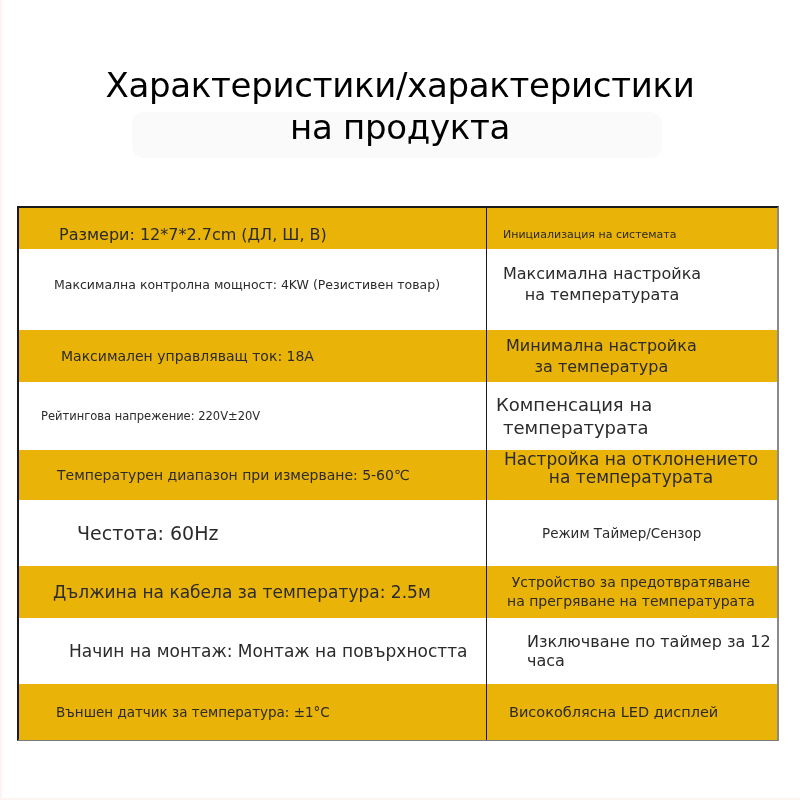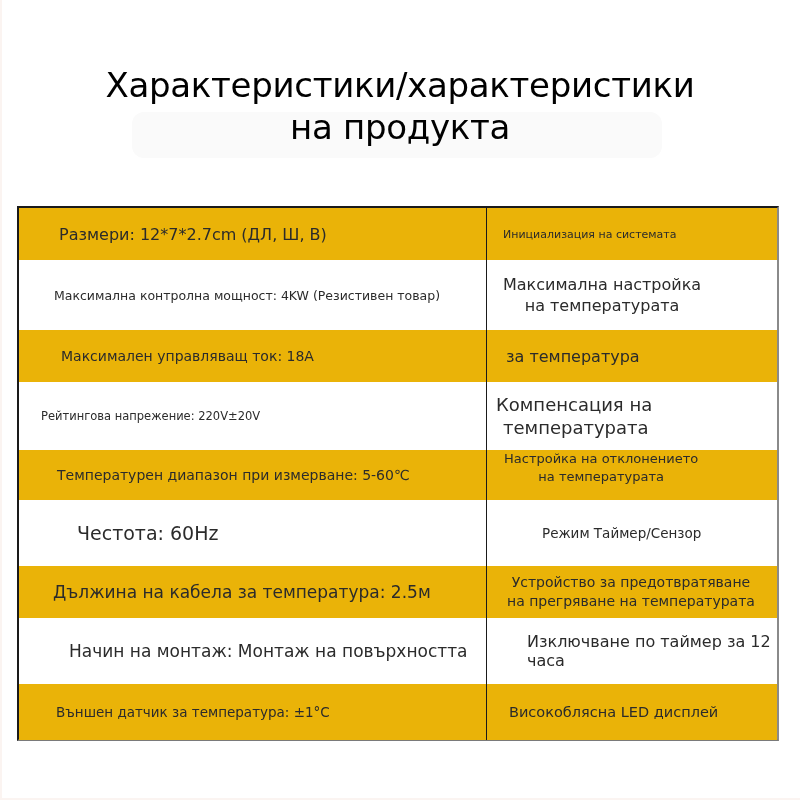--- a/index.html
+++ b/index.html
@@ -96,38 +96,39 @@
 
   <div class="row grey" style="top:0;height:52px;">
     <div class="cell left" style="height:52px;padding-left:40px;font-size:16px;">
       <span>Размери: 12*7*2.7cm (ДЛ, Ш, В)</span>
     </div>
     <div class="cell right" style="height:52px;padding-left:16px;font-size:11px;">
       <span>Инициализация на системата</span>
     </div>
   </div>
 
-  <div class="row white" style="top:52px;height:88px;">
+  <div class="row white" style="top:41px;height:88px;">
     <div class="cell left" style="height:70px;padding-left:35px;font-size:12.5px;">
       <span>Максимална контролна мощност: 4KW (Резистивен товар)</span>
     </div>
     <div class="cell right" style="height:70px;font-size:16px;justify-content:flex-start;padding-left:16px;">
       <div style="text-align:center;line-height:21px;">
         <span>Максимална настройка</span>
         <span>на температурата</span>
       </div>
     </div>
   </div>
 
   <div class="row grey" style="top:122px;height:52px;">
     <div class="cell left" style="height:52px;padding-left:42px;font-size:14px;">
       <span>Максимален управляващ ток: 18A</span>
     </div>
     <div class="cell right" style="height:52px;font-size:16px;padding-left:19px;">
       <div style="text-align:center;line-height:21px;">
+        <span>Минимална настройка</span>
         <span>за температура</span>
       </div>
     </div>
   </div>
 
   <div class="row white" style="top:174px;height:68px;">
     <div class="cell left" style="height:68px;padding-left:22px;font-size:11.5px;">
       <span>Рейтингова напрежение: 220V±20V</span>
     </div>
     <div class="cell right" style="height:68px;font-size:18px;padding-left:9px;">
@@ -135,21 +136,21 @@
         <span>Компенсация на</span>
         <span style="padding-left:7px;">температурата</span>
       </div>
     </div>
   </div>
 
   <div class="row grey" style="top:242px;height:50px;">
     <div class="cell left" style="height:50px;padding-left:38px;font-size:14px;">
       <span>Температурен диапазон при измерване: 5-60℃</span>
     </div>
-    <div class="cell right" style="height:36px;font-size:13px;padding-left:17px;">
+    <div class="cell right" style="height:36px;font-size:17px;padding-left:17px;">
       <div style="text-align:center;line-height:18px;">
         <span>Настройка на отклонението</span>
         <span>на температурата</span>
       </div>
     </div>
   </div>
 
   <div class="row white" style="top:292px;height:66px;">
     <div class="cell left" style="height:66px;padding-left:58px;font-size:19px;">
       <span>Честота: 60Hz</span>

